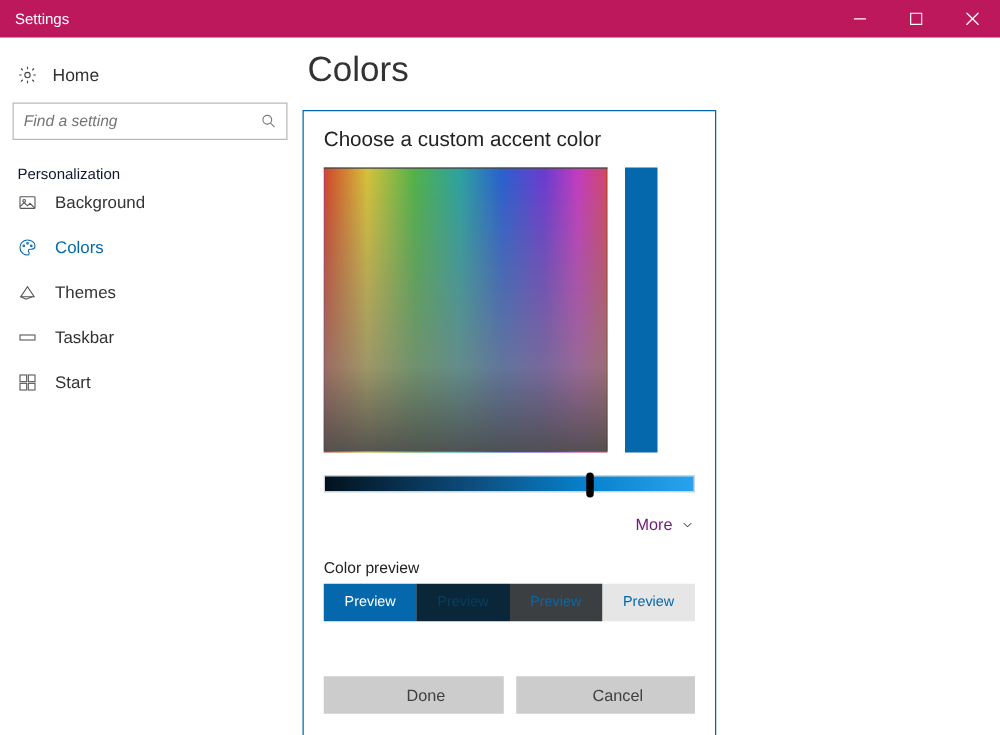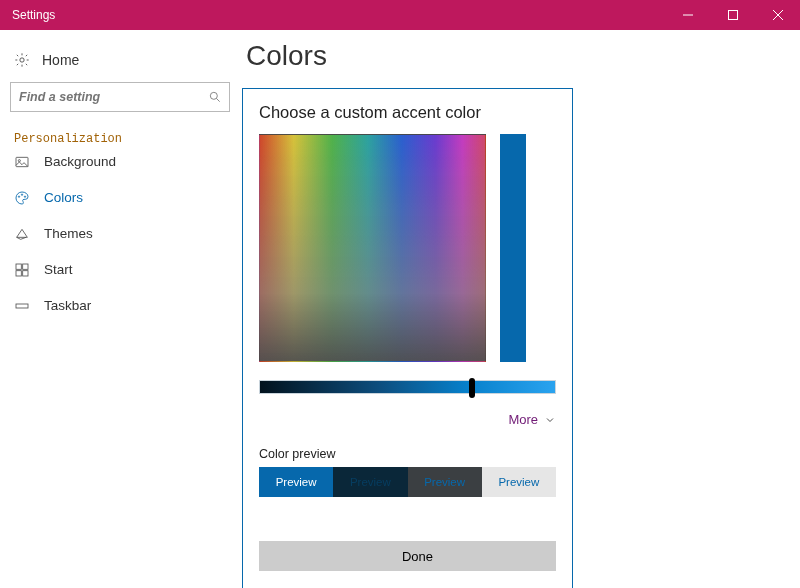--- a/index.html
+++ b/index.html
@@ -10,24 +10,24 @@
   .titlebar .title-text { font-size: 12px; padding-left: 12px; flex: 1; }
   .titlebar .winbtn { width: 45px; height: 30px; display: flex; align-items: center; justify-content: center; font-size: 10px; color: #fff; }
   .titlebar .winbtn svg { width: 10px; height: 10px; stroke: #fff; stroke-width:1; fill:none; }
 
   
   .body { display: flex; height: calc(588px - 30px); }
   .sidebar { width: 240px; padding-top: 12px; }
   .home-row { display:flex; align-items:center; height:36px; padding:0 14px; color:#333; font-size:14px; }
   .home-row svg { width:16px; height:16px; margin-right:12px; stroke:#444; fill:none; stroke-width:1.3; }
   .search-wrap { padding:4px 10px 12px 10px; }
-  .search { width:100%; height:30px; border:1px solid #b9b9b9; padding:0 28px 0 8px; font-size:12.5px; font-style:italic; color:#ef4444;font-weight:bold; }
+  .search { width:100%; height:30px; border:1px solid #b9b9b9; padding:0 28px 0 8px; font-size:12.5px; font-style:italic; color:#ef4444; }
   .search-wrap { position:relative; }
   .search-wrap svg.mag { position:absolute; right:18px; top:12px; width:14px; height:14px; stroke:#777; fill:none; stroke-width:1.5;}
-  .section-title { font-size:12px; color:#a16207; padding:8px 14px;font-family:Liberation Mono, monospace; }
+  .section-title { font-size:12px; color:#0f172a; padding:8px 14px; }
   .nav-item { display:flex; align-items:flex-start; height:36px; padding:0 14px; font-size:13.5px; color:#333; }
   .nav-item.active { color:#0668ac; }
   .nav-item svg { width:16px; height:16px; margin-right:14px; stroke:#555; fill:none; stroke-width:1.3; }
   .nav-item.active svg { stroke:#0668ac; }
 
   .main { flex:1; padding:10px 0 0 0; position:relative; color:#333; }
   .page-head { font-size:28px; font-weight:300; color:#333; padding-left:6px;}
   .foot-note { position:absolute; left:6px; bottom:6px; font-size:13px; color:#444; }
 
   
@@ -52,21 +52,21 @@
   .more-row { display:flex; justify-content:flex-end; align-items:center; margin-top:18px; font-size:13px; color:#701a75; gap:6px;}
   .more-row svg { width:12px; height:12px; stroke:#222; fill:none; stroke-width:1.6;}
   .preview-title { font-size:12.5px; color:#222; margin-top:20px; }
   .preview-grid { margin-top:6px; width:100%; display:grid; grid-template-columns:1fr 1fr 1fr 1fr; grid-template-rows:30px 30px; }
   .pv { display:flex; align-items:center; justify-content:center; font-size:11.5px; }
   .pv1 { background:#0668ac; color:#fff; }
   .pv2 { background:#0a2739; color:#063d60; }
   .pv3 { background:#3b3f42; color:#0668ac; }
   .pv4 { background:#e6e6e6; color:#0668ac; }
   .btn-row { display:flex; gap:10px; margin-top:14px; }
-  .dlg-btn { flex:1; height:30px; background:#ccc; border:none; font-size:13px; color:#000000;padding-left:20px; }
+  .dlg-btn { flex:1; height:30px; background:#ccc; border:none; font-size:13px; color:#404040;padding-left:20px; }
 </style>
 </head>
 <body>
 
 <div class="titlebar">
   <div class="title-text">Settings</div>
   <div class="winbtn">
       <svg viewBox="0 0 10 10">
         <line x1="0" y1="5" x2="10" y2="5"></line>
       </svg>
@@ -122,32 +122,32 @@
     </div>
     <div class="nav-item">
       <svg viewBox="0 0 24 24">
           <path d="M4 17l8-12 8 12z"></path>
           <path d="M4 17l6 3 8-3"></path>
         </svg>
       <span>Themes</span>
     </div>
     <div class="nav-item">
       <svg viewBox="0 0 24 24">
+          <rect x="3" y="9" width="18" height="6"></rect>
+        </svg>
+      <span>Taskbar</span>
+    </div>
+    <div class="nav-item">
+      <svg viewBox="0 0 24 24">
           <rect x="3" y="3" width="8" height="8"></rect>
           <rect x="13" y="3" width="8" height="8"></rect>
           <rect x="3" y="13" width="8" height="8"></rect>
           <rect x="13" y="13" width="8" height="8"></rect>
         </svg>
       <span>Start</span>
-    </div>
-    <div class="nav-item">
-      <svg viewBox="0 0 24 24">
-          <rect x="3" y="9" width="18" height="6"></rect>
-        </svg>
-      <span>Taskbar</span>
     </div>
   </div>
 
   <div class="main">
     <div class="page-head">Colors</div>
     <div class="foot-note">Choose your default app mode</div>
   </div>
 </div>
 
 <div class="dialog">
@@ -167,14 +167,15 @@
   </div>
   <div class="preview-title">Color preview</div>
   <div class="preview-grid">
     <div class="pv pv1">Preview</div>
     <div class="pv pv2">Preview</div>
     <div class="pv pv3">Preview</div>
     <div class="pv pv4">Preview</div>
   </div>
   <div class="btn-row">
     <button class="dlg-btn">Done</button>
+    <button class="dlg-btn">Cancel</button>
   </div>
 </div>
 
 </body></html>

